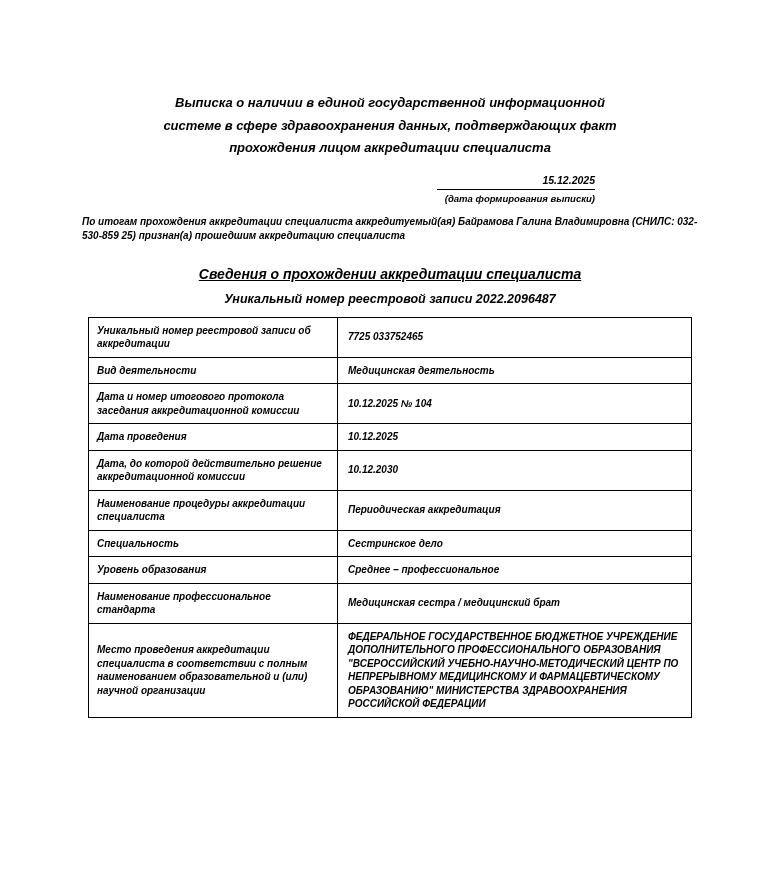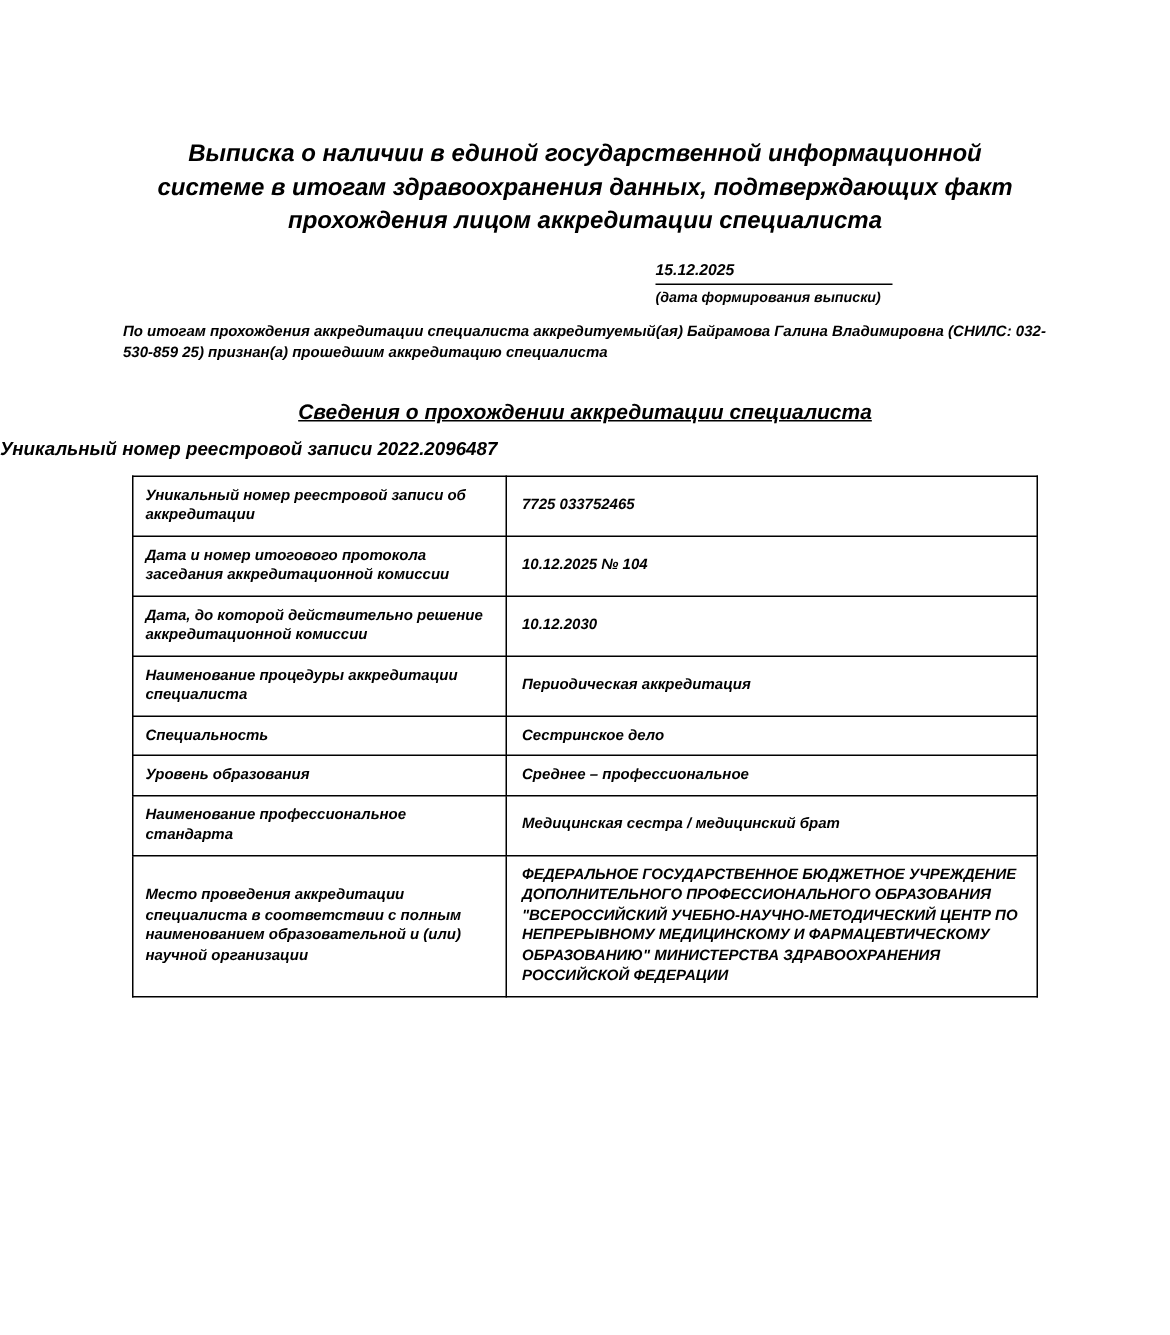--- a/index.html
+++ b/index.html
@@ -15,28 +15,28 @@
     color: #000000;
     font-family: "Liberation Sans", sans-serif;
     font-weight: 700;
     font-style: italic;
     box-sizing: border-box;
     overflow: hidden;
   }
   .doc-title {
     padding-top: 92px;
     text-align: center;
-    font-size: 16px;
+    font-size: 13px;
     line-height: 22.5px;
   }
   .date-block {
     width: 158px;
     margin-left: 437px;
     margin-top: 14px;
-    text-align: left;
+    text-align: right;
   }
   .date-value {
     font-size: 10.5px;
     padding-bottom: 3px;
     border-bottom: 1.5px solid #000000;
   }
   .date-caption {
     font-size: 9.5px;
     padding-top: 3px;
   }
@@ -48,20 +48,21 @@
     line-height: 14px;
   }
   .section-heading {
     margin-top: 23px;
     text-align: center;
     font-size: 14px;
     text-decoration: underline;
   }
   .registry-heading {
     margin-top: 10px;
+    text-align: center;
     font-size: 12.5px;
   }
   table.acc-table {
     border-collapse: collapse;
     table-layout: fixed;
     margin: 11px 0 12px 88px;
     width: 604px;
   }
   table.acc-table td {
     border: 1.5px solid #000000;
@@ -78,21 +79,21 @@
     padding: 6px 10px 6px 10px;
   }
 </style>
 </head>
 <body>
 
 <div class="page">
 
   <div class="doc-title">
     <div>Выписка о наличии в единой государственной информационной</div>
-    <div>системе в итогам здравоохранения данных, подтверждающих факт</div>
+    <div>системе в сфере здравоохранения данных, подтверждающих факт</div>
     <div>прохождения лицом аккредитации специалиста</div>
   </div>
 
   <div class="date-block">
     <div class="date-value">15.12.2025</div>
     <div class="date-caption">(дата формирования выписки)</div>
   </div>
 
   <div class="intro">По итогам прохождения аккредитации специалиста аккредитуемый(ая) Байрамова Галина Владимировна (СНИЛС: 032-530-859 25) признан(а) прошедшим аккредитацию специалиста</div>
 
@@ -100,22 +101,30 @@
 
   <div class="registry-heading">Уникальный номер реестровой записи 2022.2096487</div>
 
   <table class="acc-table">
     <tbody>
       <tr>
         <td class="cell-label">Уникальный номер реестровой записи об аккредитации</td>
         <td class="cell-value">7725 033752465</td>
       </tr>
       <tr>
+        <td class="cell-label">Вид деятельности</td>
+        <td class="cell-value">Медицинская деятельность</td>
+      </tr>
+      <tr>
         <td class="cell-label">Дата и номер итогового протокола заседания аккредитационной комиссии</td>
         <td class="cell-value">10.12.2025 № 104</td>
+      </tr>
+      <tr>
+        <td class="cell-label">Дата проведения</td>
+        <td class="cell-value">10.12.2025</td>
       </tr>
       <tr>
         <td class="cell-label">Дата, до которой действительно решение аккредитационной комиссии</td>
         <td class="cell-value">10.12.2030</td>
       </tr>
       <tr>
         <td class="cell-label">Наименование процедуры аккредитации специалиста</td>
         <td class="cell-value">Периодическая аккредитация</td>
       </tr>
       <tr>

